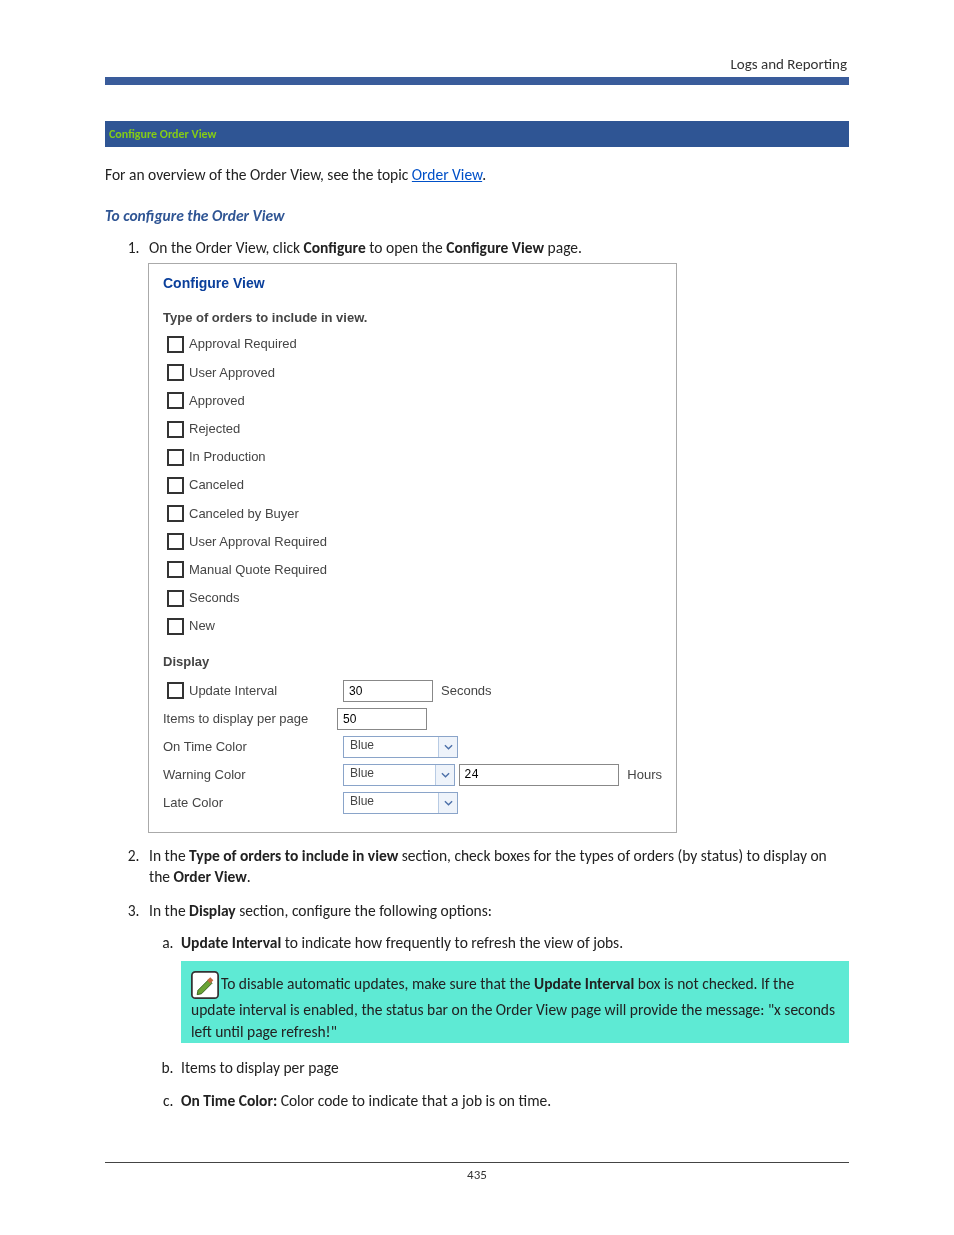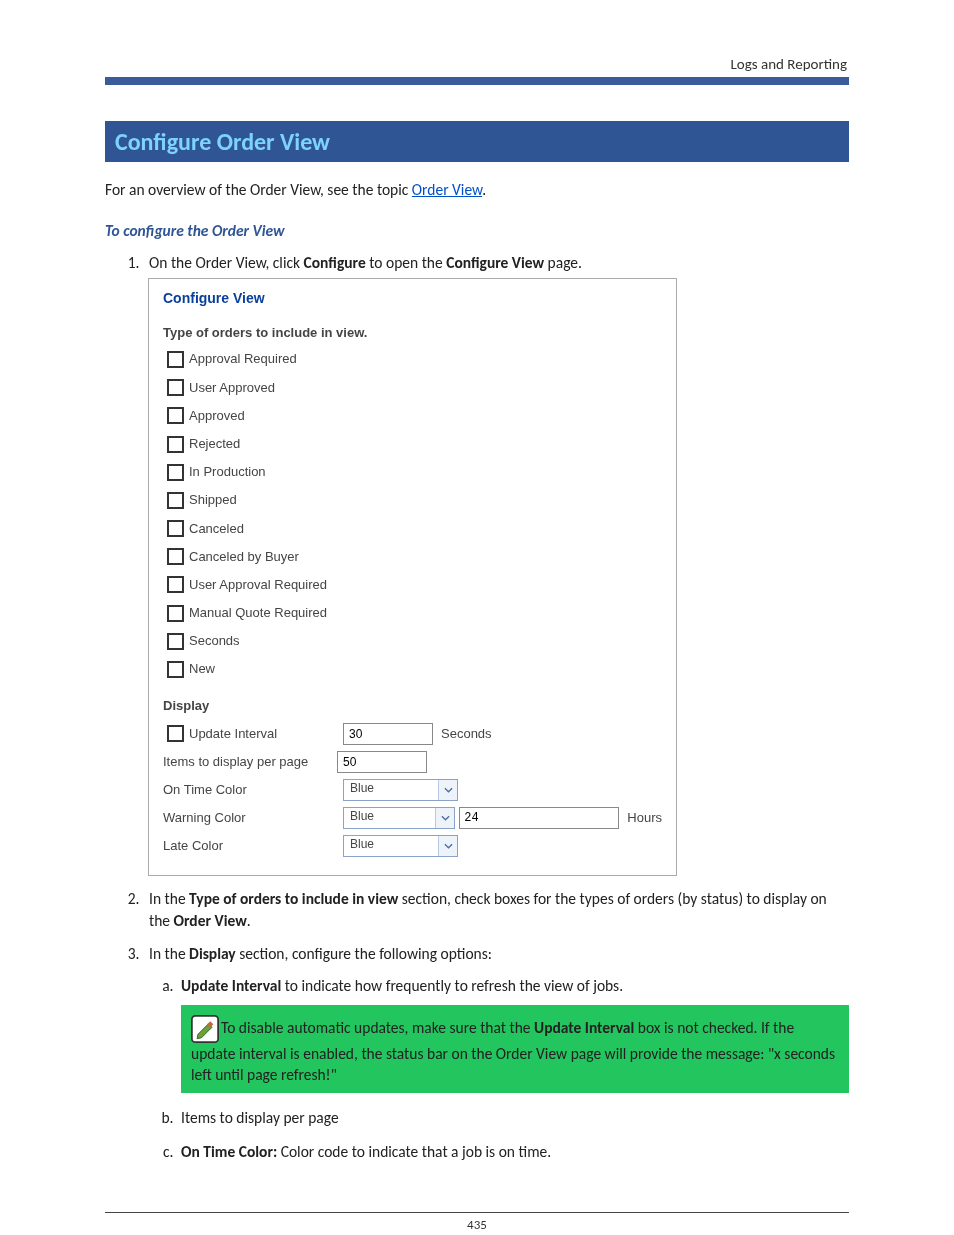--- a/index.html
+++ b/index.html
@@ -24,24 +24,24 @@
     margin-bottom: 4px;
     padding-right: 2px;
   }
   .blue-bar {
     height: 8px;
     background: #3a5c9b;
     margin-bottom: 36px;
   }
   .section-title {
     background: #2f5594;
-    color: #7dd3fc;
+    color: #84cc16;
     font-weight: bold;
-    font-size: 24px;
-    padding: 6px 10px;
+    font-size: 12px;
+    padding: 6px 4px;
     margin-bottom: 18px;
   }
   .para {
     margin: 14px 0;
     line-height: 1.35;
   }
   .link {
     color: #0050c8;
     text-decoration: underline;
     cursor: pointer;
@@ -160,23 +160,23 @@
     border: 1px solid #888;
     height: 18px;
     width: 150px;
     padding: 1px 4px;
     font-size: 12px;
     margin-left: 4px;
     font-family: Liberation Mono, monospace;
     box-sizing: content-box;
   }
   .note-box {
-    background: #22c55e;
+    background: #5eead4;
     margin: 8px 0 14px 0;
-    padding: 10px 10px 7px 10px;
+    padding: 10px 10px 0 10px;
     line-height: 1.4;
   }
   .note-icon {
     display: inline-block;
     vertical-align: middle;
     width: 28px;
     height: 28px;
     margin-right: 2px;
   }
   .footer {
@@ -225,24 +225,20 @@
               <div class="checkbox"></div>
               <span>Approved</span>
             </div>
           <div class="check-row">
               <div class="checkbox"></div>
               <span>Rejected</span>
             </div>
           <div class="check-row">
               <div class="checkbox"></div>
               <span>In Production</span>
-            </div>
-          <div class="check-row">
-              <div class="checkbox"></div>
-              <span>Shipped</span>
             </div>
           <div class="check-row">
               <div class="checkbox"></div>
               <span>Canceled</span>
             </div>
           <div class="check-row">
               <div class="checkbox"></div>
               <span>Canceled by Buyer</span>
             </div>
           <div class="check-row">

